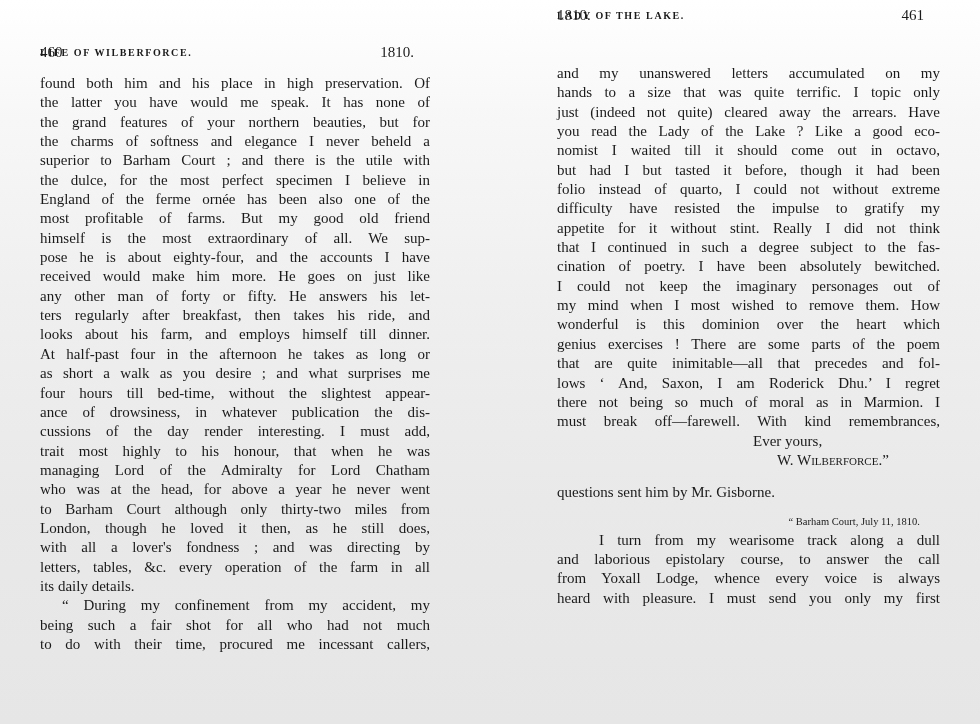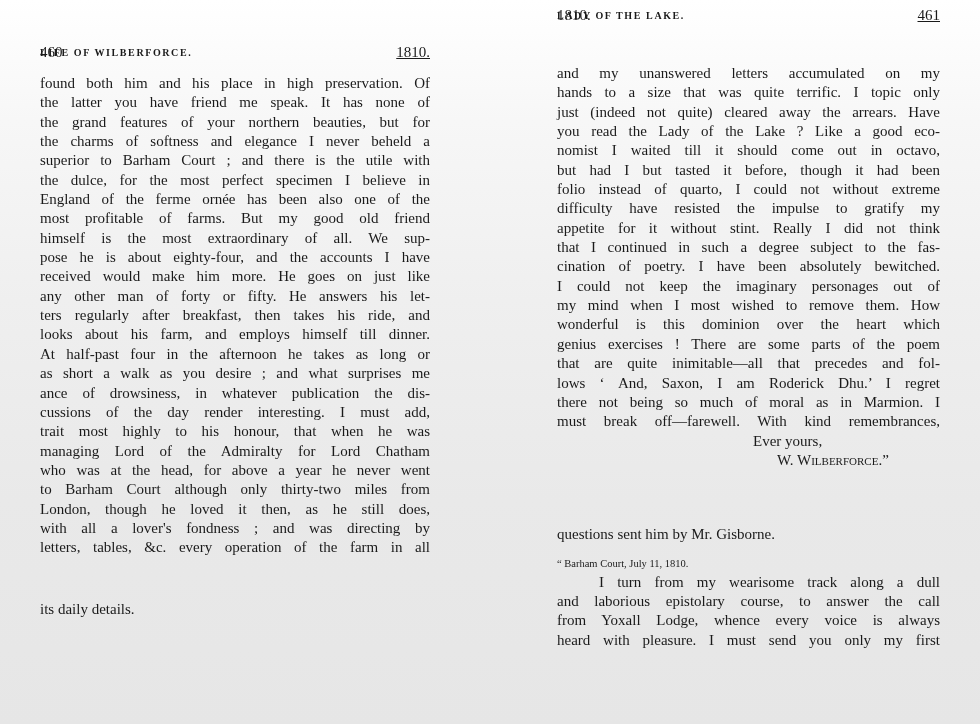--- a/index.html
+++ b/index.html
@@ -17,81 +17,87 @@
     font-size: 15px;
   }
   .page-left .running-head { top: 44px; }
   .page-right .running-head { top: 7px; }
   .rh-num { position: absolute; top: 0; }
   .rh-title {
     position: absolute; top: 3px; left: 0; right: 0; text-align: left;
     font-size: 10px; letter-spacing: 1.6px; text-transform: uppercase; font-weight: bold;
   }
   .rh-left { left: 0; }
-  .rh-right { right: 0; text-decoration: underline; }
+  .rh-right { right: 16px; }
   .body-text {
     position: absolute; left: 0; right: 0;
     font-size: 15px; line-height: 19.35px;
   }
   .page-left .body-text { top: 74px; }
   .page-right .body-text { top: 64px; }
   .line {
     display: block; white-space: nowrap; text-align: justify;
     text-align-last: justify; height: 19.35px;
   }
-  .line.last { text-align-last: left; margin-top: 42px; }
+  .line.last { text-align-last: left; }
   .line.indent { padding-left: 22px; }
   .line.indent2 { padding-left: 42px; font-family: Liberation Serif, serif; }
   .line.center-sig { text-align: right; text-align-last: left; padding-left: 196px; }
   .line.sig { text-align: center; text-align-last: left; padding-left: 220px; }
   .smallcaps { font-variant: small-caps; }
   .spacer { display: block; height: 13px; }
   .spacer-sm { display: block; height: 10px; }
   .dateline {
-    display: block; font-size: 10.5px; height: 18px;
+    display: block; text-align: right; font-size: 10.5px; height: 18px;
     line-height: 18px; padding-right: 20px;
   }
 </style>
 </head>
 <body>
 
 <div class="page page-left">
   <div class="running-head">
     <span class="rh-num rh-left">460</span>
     <span class="rh-title">LIFE OF WILBERFORCE.</span>
     <span class="rh-num rh-right">1810.</span>
   </div>
   <div class="body-text">
     <div id="left-lines">
         <span class="line">found both him and his place in high preservation.  Of</span>
-        <span class="line">the latter you have friend me speak.   It has none of</span>
+        <span class="line">the latter you have would me speak.   It has none of</span>
         <span class="line">the grand features of your northern beauties, but for</span>
         <span class="line">the charms of softness and elegance I never beheld a</span>
         <span class="line">superior to Barham Court ; and there is the utile with</span>
         <span class="line">the dulce, for the most perfect specimen I believe in</span>
         <span class="line">England of the ferme ornée has been also one of the</span>
         <span class="line">most profitable of farms.   But my good old friend</span>
         <span class="line">himself is the most extraordinary of all.   We sup-</span>
         <span class="line">pose he is about eighty-four, and the accounts I have</span>
         <span class="line">received would make him more.   He goes on just like</span>
         <span class="line">any other man of forty or fifty.   He answers his let-</span>
         <span class="line">ters regularly after breakfast, then takes his ride, and</span>
         <span class="line">looks about his farm, and employs himself till dinner.</span>
         <span class="line">At half-past four in the afternoon he takes as long or</span>
         <span class="line">as short a walk as you desire ; and what surprises me</span>
+        <span class="line">four hours till bed-time, without the slightest appear-</span>
         <span class="line">ance of drowsiness, in whatever publication the dis-</span>
         <span class="line">cussions of the day render interesting.   I must add,</span>
         <span class="line">trait most highly to his honour, that when he was</span>
         <span class="line">managing Lord of the Admiralty for Lord Chatham</span>
         <span class="line">who was at the head, for above a year he never went</span>
         <span class="line">to Barham Court although only thirty-two miles from</span>
         <span class="line">London, though he loved it then, as he still does,</span>
         <span class="line">with all a lover's fondness ; and was directing by</span>
         <span class="line">letters, tables, &amp;c. every operation of the farm in all</span>
         <span class="line last">its daily details.</span>
+      </div>
+    <div id="left-para2">
+        <span class="line indent">“ During my confinement from my accident, my</span>
+        <span class="line">being such a fair shot for all who had not much</span>
+        <span class="line">to do with their time, procured me incessant callers,</span>
       </div>
   </div>
 </div>
 
 <div class="page page-right">
   <div class="running-head">
     <span class="rh-num rh-left">1810.</span>
     <span class="rh-title">LADY OF THE LAKE.</span>
     <span class="rh-num rh-right">461</span>
   </div>

